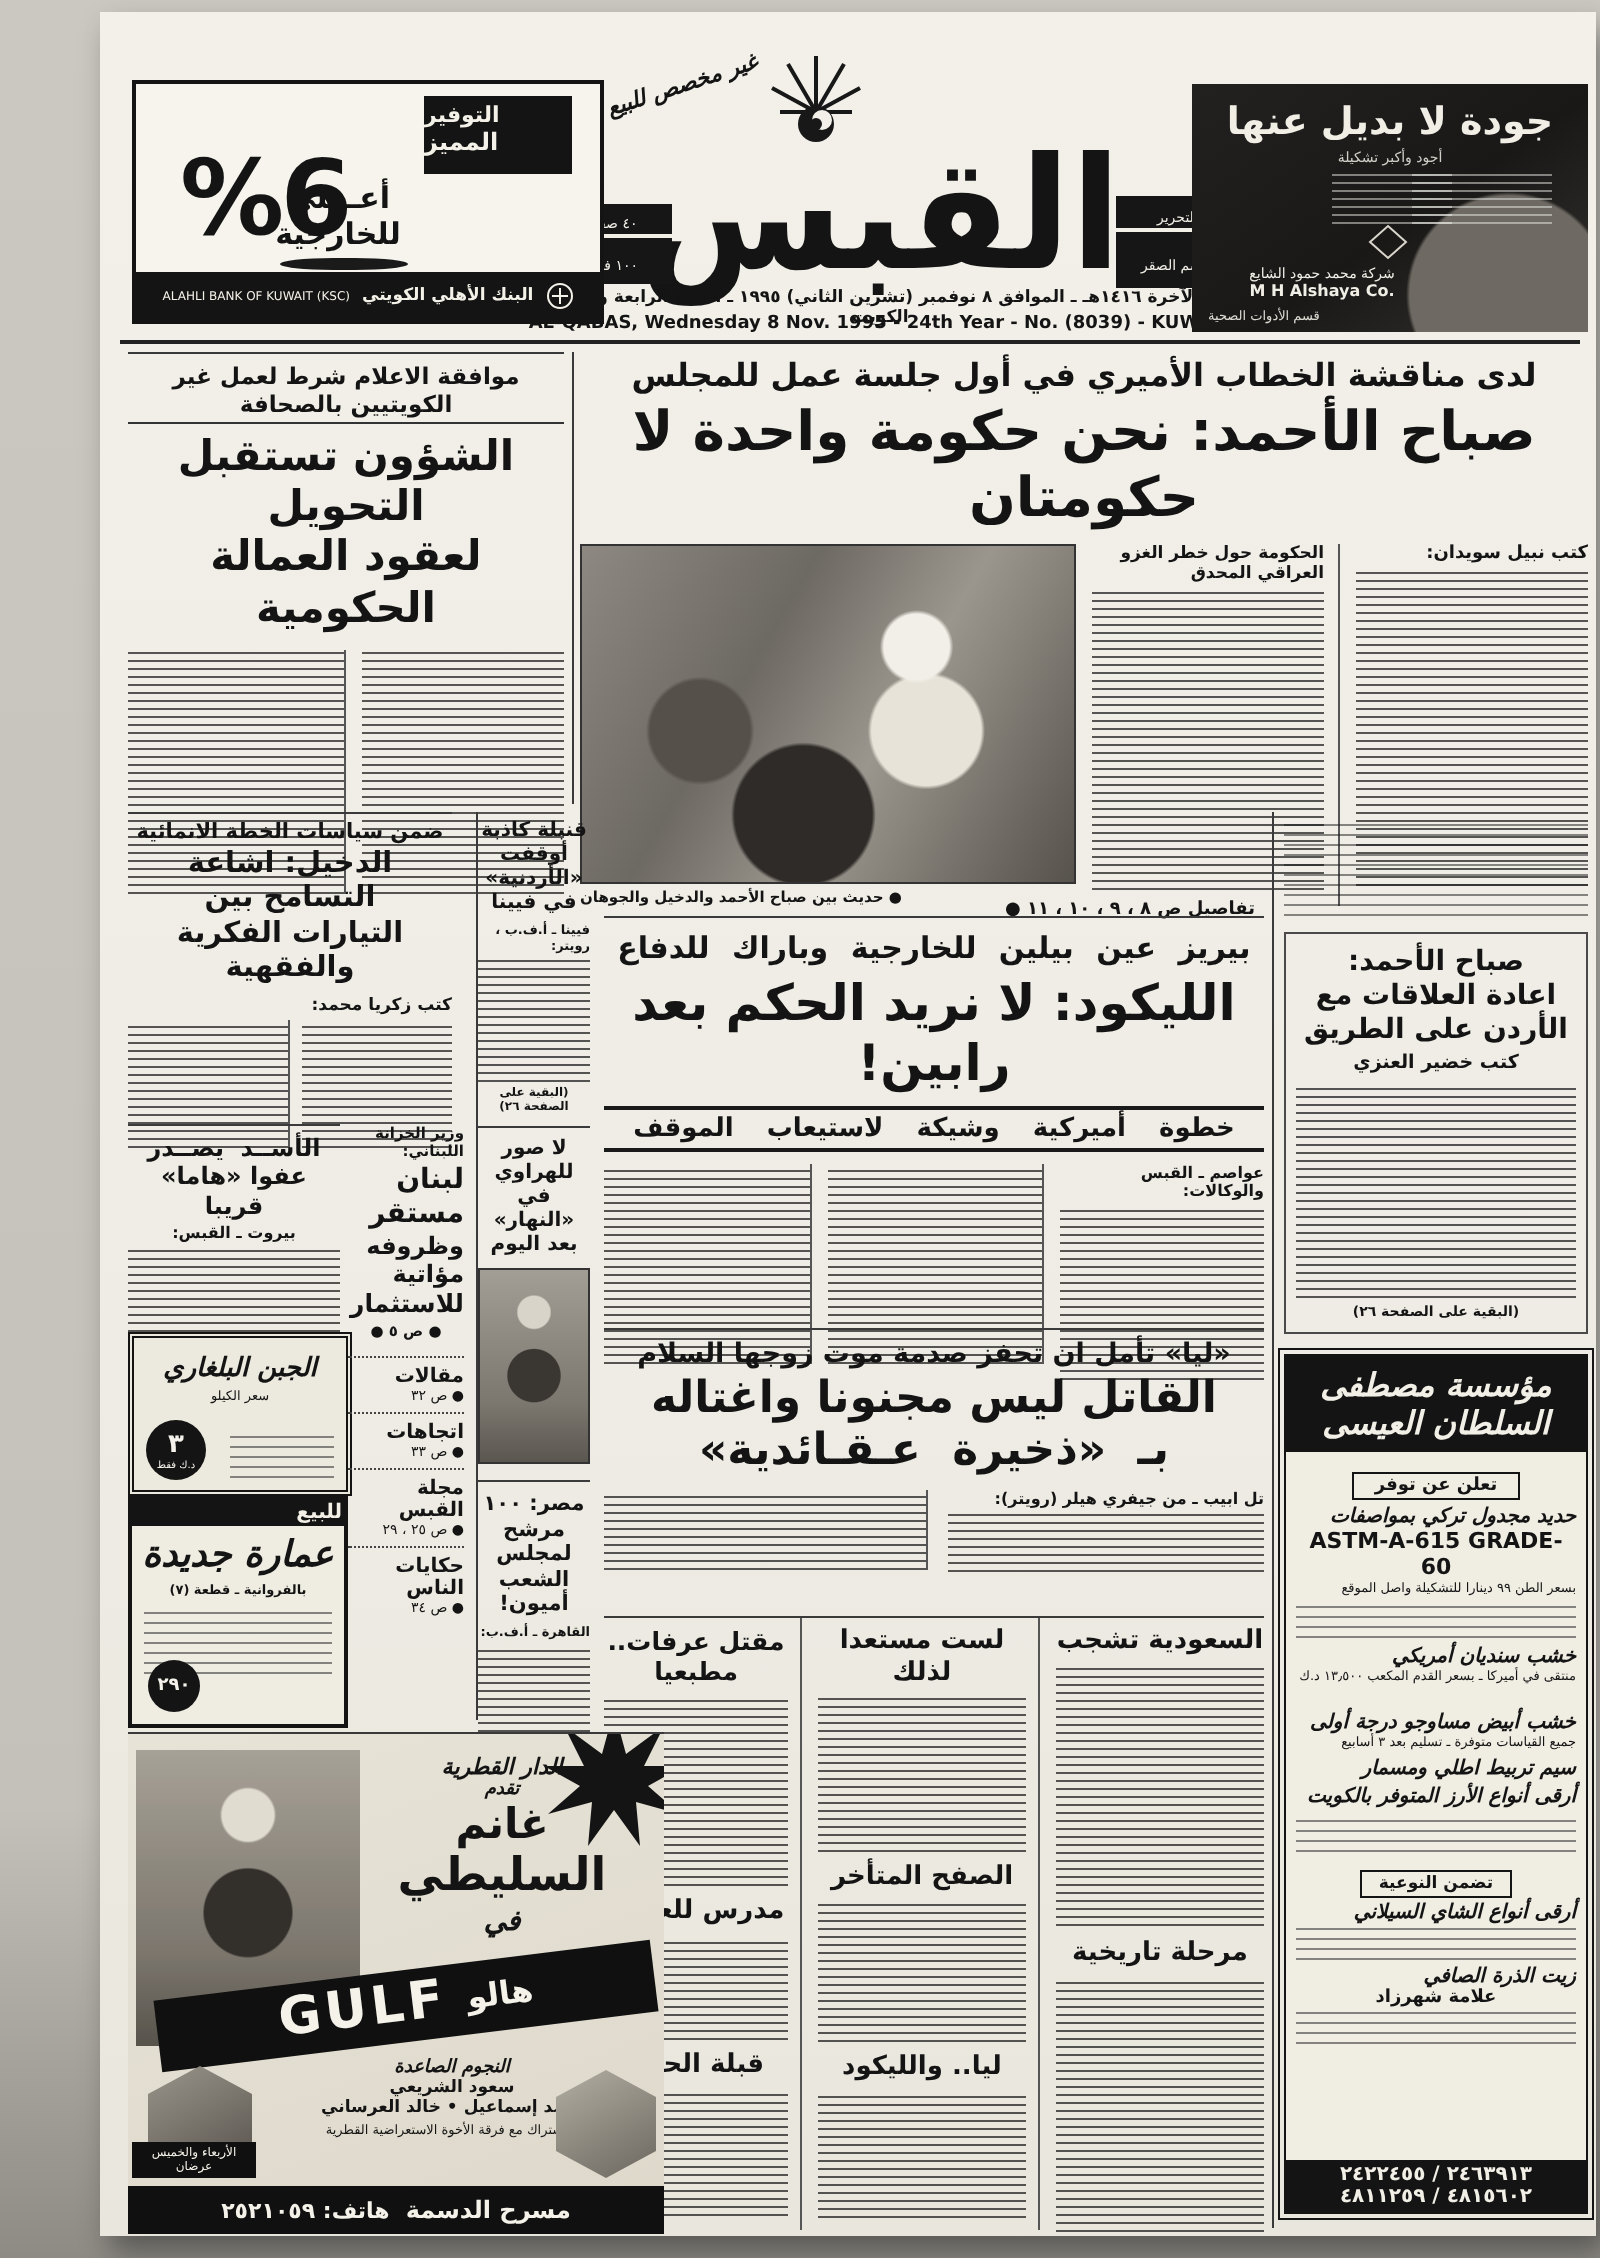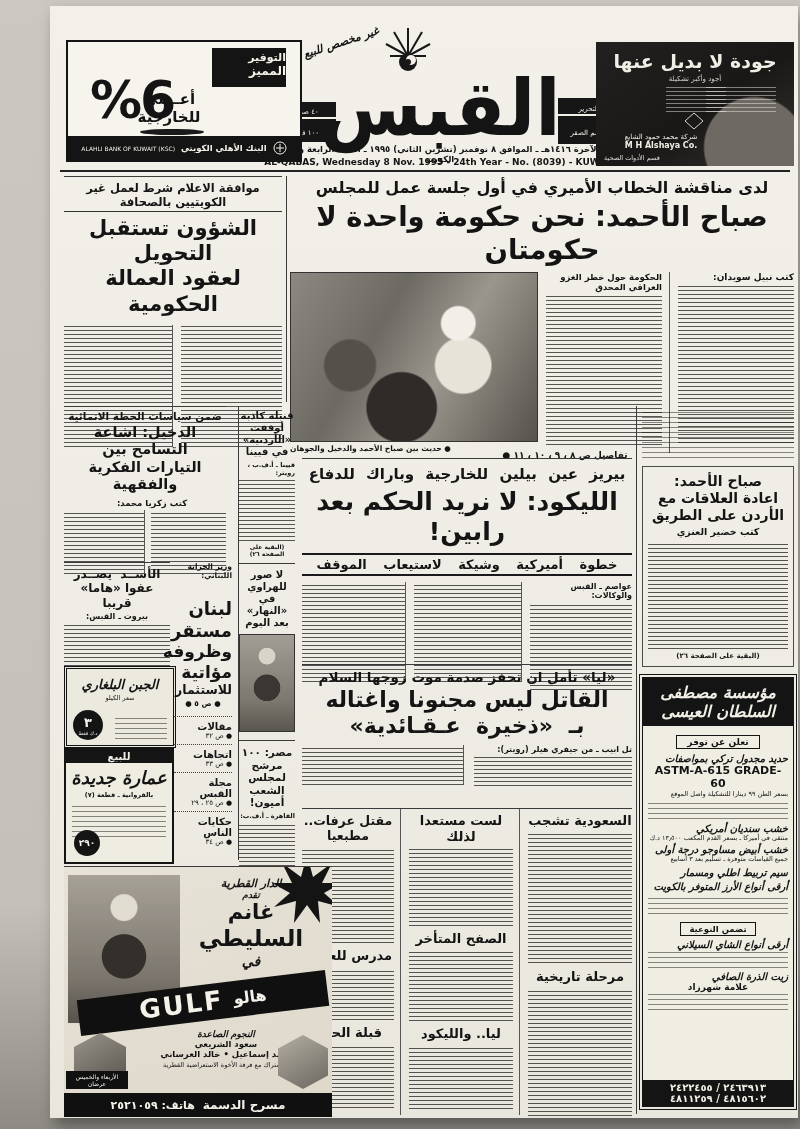--- a/index.html
+++ b/index.html
@@ -70,21 +70,21 @@
 
   <div class="abs" style="left:508px;top:92px;width:80px;height:46px;background:#161616;color:#f2efe7;display:flex;flex-direction:column;justify-content:space-around;text-align:center">
     <span style="font-size:7px;border-bottom:2px solid #f2efe7;padding:1px">رئيس التحرير</span>
     <span style="font-size:7px;padding:1px">محمد جاسم الصقر</span>
   </div>
 
   <div class="abs ctr b" style="left:150px;top:138px;width:480px;font-size:8.5px">الأربعاء ١٥ جمادى الآخرة ١٤١٦هـ ـ الموافق ٨ نوفمبر (تشرين الثاني) ١٩٩٥ ـ السنة الرابعة والعشرين ـ العدد ٨٠٣٩ ـ الكويت</div>
   <div class="abs ctr b" style="left:150px;top:151px;width:480px;font-size:9px;direction:ltr">AL-QABAS, Wednesday 8 Nov. 1995 - 24th Year - No. (8039) - KUWAIT</div>
 
   <div class="abs" style="left:16px;top:34px;width:232px;height:118px;border:2px solid #141414;background:#f6f4ec">
-    <div class="abs" style="right:14px;top:6px;width:74px;height:36px;background:#141414;color:#f4f1e8;text-align:right;line-height:1.2;padding-top:3px">
+    <div class="abs" style="right:14px;top:6px;width:74px;height:36px;background:#141414;color:#f4f1e8;text-align:left;line-height:1.2;padding-top:3px">
       <div style="font-size:11px" class="b">التوفير</div>
       <div style="font-size:12px" class="b">المميز</div>
     </div>
     <div class="abs b" style="left:22px;top:28px;font-size:52px;letter-spacing:-2px">%6</div>
     <div class="abs ctr" style="right:96px;top:48px;width:70px">
       <div class="b" style="font-size:15px">أعـــلى</div>
       <div class="b" style="font-size:15px">للخارجية</div>
       <div style="height:6px;background:#1a1a1a;border-radius:50%/60%;margin-top:3px;width:64px"></div>
     </div>
     <div class="abs" style="left:0;bottom:0;width:100%;height:24px;background:#141414;color:#f4f1e8;display:flex;align-items:center;justify-content:center;gap:6px">
@@ -142,21 +142,21 @@
       <div class="nz" style="width:102px;height:122px"></div>
       <div class="nz" style="width:102px;height:122px;border-right:1px solid #555;padding-right:6px"></div>
     </div>
   </div>
   <div class="abs rule-v" style="left:236px;top:170px;height:226px"></div>
 
   <div class="abs rule-h" style="left:14px;top:400px;width:162px;height:152px">
     <div class="ctr b" style="font-size:10.5px;margin-top:3px">ضمن سياسات الخطة الانمائية</div>
     <div class="ctr headline" style="font-size:14.5px;margin-top:2px">الدخيل: اشاعة التسامح بين</div>
     <div class="ctr headline" style="font-size:14.5px">التيارات الفكرية والفقهية</div>
-    <div class="b" style="font-size:8.5px;margin-top:4px;text-align:center;padding-left:14px">كتب زكريا محمد:</div>
+    <div class="b" style="font-size:8.5px;margin-top:4px;text-align:right;padding-left:14px">كتب زكريا محمد:</div>
     <div style="display:flex;gap:6px;margin-top:2px">
       <div class="nz" style="width:76px;height:64px"></div>
       <div class="nz" style="width:76px;height:64px;border-right:1px solid #555;padding-right:4px"></div>
     </div>
   </div>
 
   <div class="abs rule-h" style="left:14px;top:556px;width:106px;height:100px">
     <div class="ctr headline" style="font-size:12px;margin-top:4px;word-spacing:4px">الأســد يصــدر</div>
     <div class="ctr headline" style="font-size:12px">عفوا «هاما» قريبا</div>
     <div class="ctr b" style="font-size:8px;margin-top:2px">بيروت ـ القبس:</div>
@@ -167,33 +167,33 @@
     <div class="ctr fancy" style="font-size:13px;margin-top:8px">الجبن البلغاري</div>
     <div class="ctr" style="font-size:6.5px;margin-top:2px">سعر الكيلو</div>
     <div class="burst abs" style="left:6px;bottom:5px;width:30px;height:30px">
       <span class="b" style="font-size:13px">٣</span>
       <span style="font-size:5px">د.ك فقط</span>
     </div>
     <div class="nz2 abs" style="right:6px;bottom:6px;width:52px;height:22px"></div>
   </div>
 
   <div class="abs" style="left:14px;top:742px;width:106px;height:112px;border:2px solid #141414;background:#efece1">
-    <div style="background:#141414;color:#f2efe6;text-align:center;font-size:10px;padding:1px" class="b">للبيع</div>
+    <div style="background:#141414;color:#f2efe6;text-align:right;font-size:10px;padding:1px" class="b">للبيع</div>
     <div class="ctr fancy" style="font-size:18px;margin-top:4px">عمارة جديدة</div>
     <div class="ctr b" style="font-size:6.5px;margin-top:3px">بالفروانية ـ قطعة (٧)</div>
     <div class="nz2" style="height:34px;margin:4px 6px 0"></div>
     <div class="burst abs" style="left:8px;bottom:6px;width:26px;height:26px">
       <span class="b" style="font-size:9px">٢٩٠</span>
     </div>
   </div>
 
   <div class="abs" style="left:124px;top:556px;width:58px;height:298px">
     <div class="b" style="font-size:7.5px">وزير الخزانة اللبناني:</div>
-    <div class="headline" style="font-size:18px;margin-top:18px">لبنان مستقر</div>
-    <div class="headline" style="font-size:17px">وظروفه مؤاتية</div>
+    <div class="headline" style="font-size:14px;margin-top:2px">لبنان مستقر</div>
+    <div class="headline" style="font-size:12px">وظروفه مؤاتية</div>
     <div class="headline" style="font-size:12.5px">للاستثمار</div>
     <div class="b ctr" style="font-size:7.5px;margin-top:2px">● ص ٥ ●</div>
     <div style="margin-top:8px">
       <div style="border-top:1px dotted #444;padding:4px 0">
         <div class="b" style="font-size:10px">مقالات</div>
         <div style="font-size:7px">● ص ٣٢</div>
       </div>
       <div style="border-top:1px dotted #444;padding:4px 0">
         <div class="b" style="font-size:10px">اتجاهات</div>
         <div style="font-size:7px">● ص ٣٣</div>
@@ -296,21 +296,21 @@
     <div style="border:1px solid #141414;outline:1px solid #141414;outline-offset:2px;margin-top:10px;height:428px;position:relative;background:#f0ede3">
       <div style="background:#141414;color:#f2efe6;text-align:center;padding:5px 2px" class="fancy">مؤسسة مصطفى السلطان العيسى</div>
       <div class="ctr" style="margin-top:4px"><span class="b" style="font-size:9px;border:1px solid #141414;padding:1px 10px">تعلن عن توفر</span></div>
       <div style="padding:4px 5px 0">
         <div class="b fancy" style="font-size:10px">حديد مجدول تركي بمواصفات</div>
         <div class="b ctr" style="font-size:11px;direction:ltr">ASTM-A-615 GRADE-60</div>
         <div class="smallcap">بسعر الطن ٩٩ دينارا للتشكيلة واصل الموقع</div>
         <div class="nz2" style="height:18px;margin-top:2px"></div>
         <div class="b fancy" style="font-size:10px;margin-top:4px">خشب سنديان أمريكي</div>
         <div class="smallcap">منتقى في أميركا ـ بسعر القدم المكعب ١٣٫٥٠٠ د.ك</div>
-        <div class="b fancy" style="font-size:10px;margin-top:2px">خشب أبيض مساوجو درجة أولى</div>
+        <div class="b fancy" style="font-size:10px;margin-top:14px">خشب أبيض مساوجو درجة أولى</div>
         <div class="smallcap">جميع القياسات متوفرة ـ تسليم بعد ٣ أسابيع</div>
         <div class="b fancy" style="font-size:10px;margin-top:3px">سيم تربيط اطلي ومسمار</div>
         <div class="b fancy" style="font-size:10px;margin-top:3px">أرقى أنواع الأرز المتوفر بالكويت</div>
         <div class="nz2" style="height:20px;margin-top:2px"></div>
         <div class="ctr" style="margin-top:3px"><span class="b" style="font-size:8.5px;border:1px solid #141414;padding:1px 8px">تضمن النوعية</span></div>
         <div class="b fancy" style="font-size:10px;margin-top:3px">أرقى أنواع الشاي السيلاني</div>
         <div class="nz2" style="height:16px;margin-top:2px"></div>
         <div class="b fancy" style="font-size:10px;margin-top:3px">زيت الذرة الصافي</div>
         <div class="b ctr" style="font-size:9px;letter-spacing:2px">علامة شهرزاد</div>
         <div class="nz2" style="height:16px;margin-top:2px"></div>

